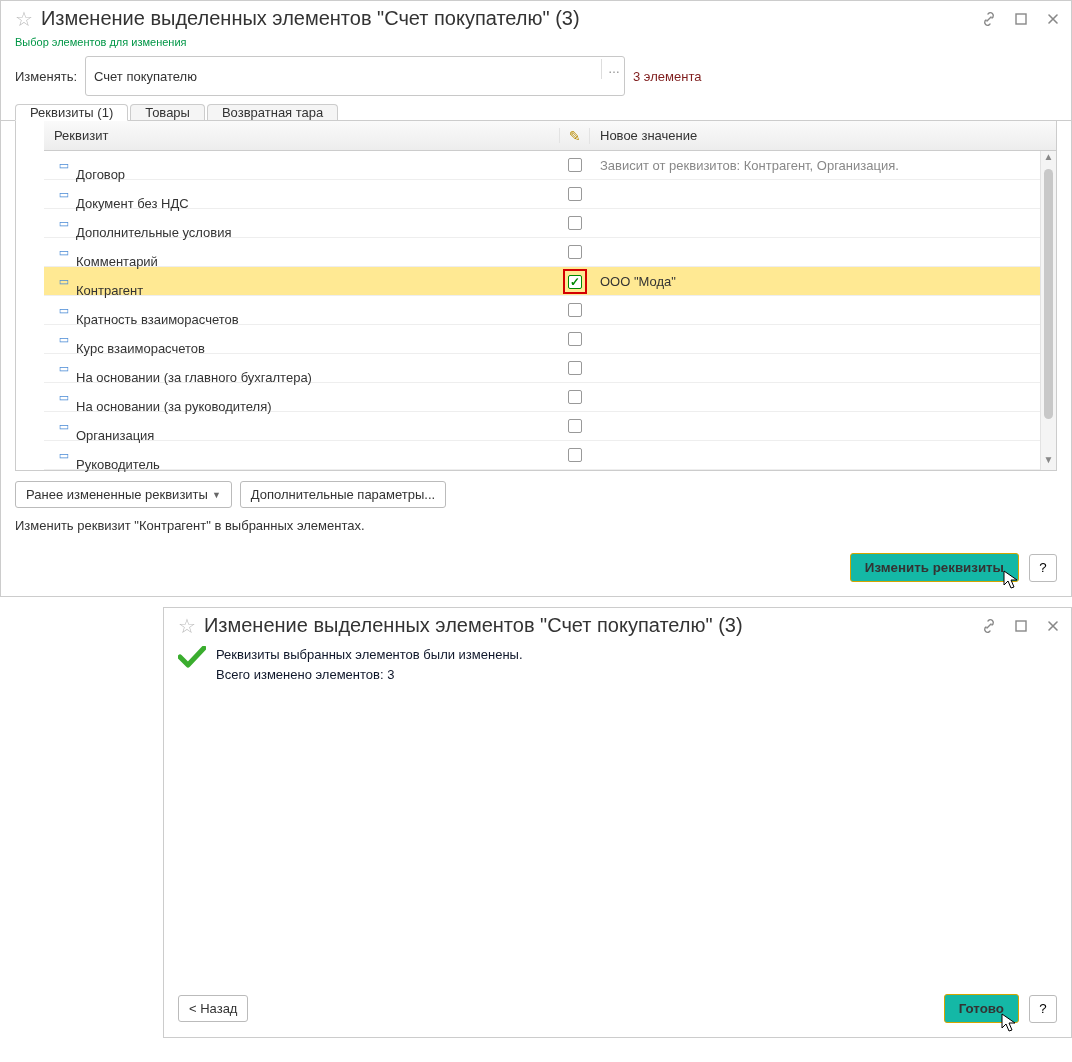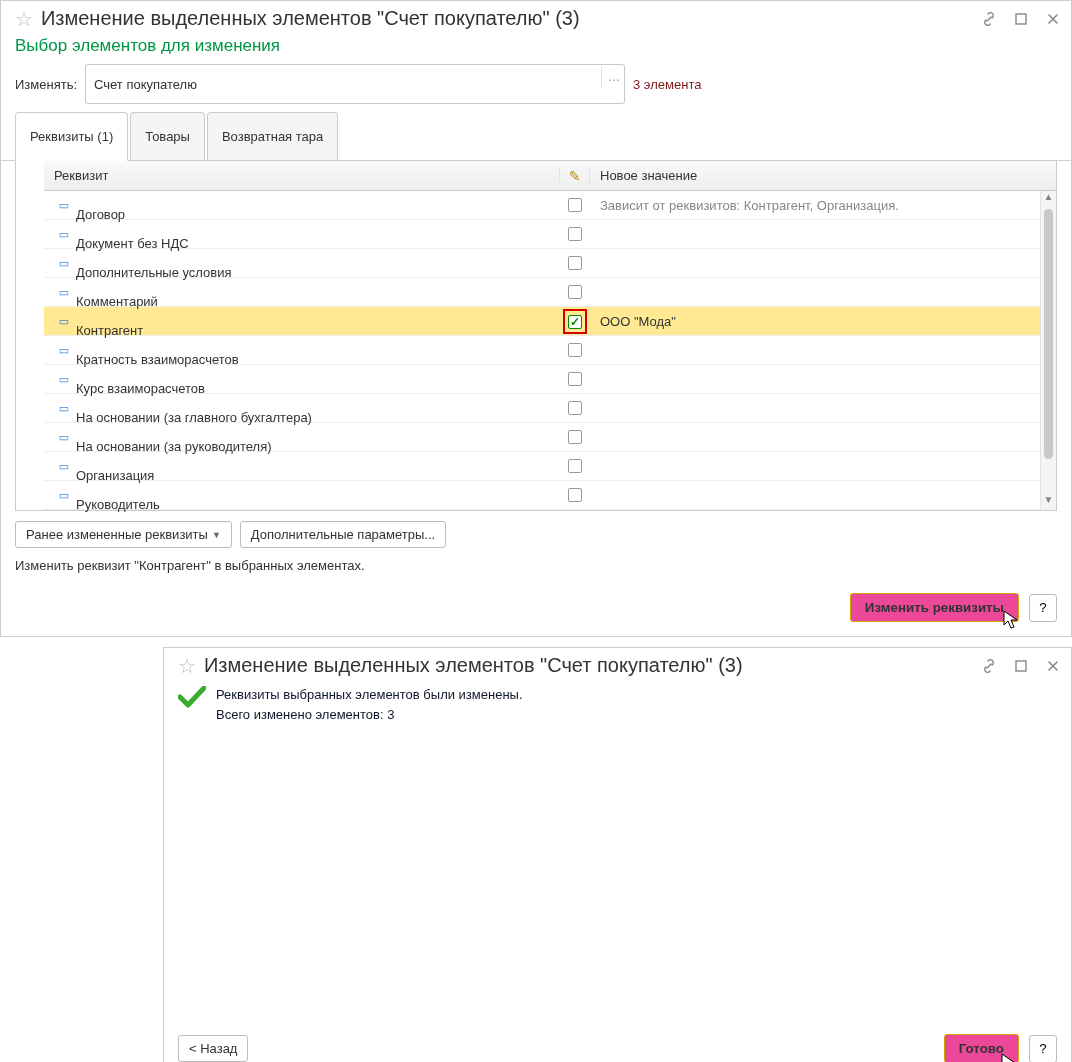--- a/index.html
+++ b/index.html
@@ -36,21 +36,21 @@
   }
   .title-controls { display: flex; gap: 16px; align-items: center; }
   .title-ctrl {
     width: 16px; height: 16px;
     color: #666;
     cursor: pointer;
     display:flex; align-items:center; justify-content:center;
   }
   .subtitle {
     color: #009646;
-    font-size: 17px;
+    font-size: 11px;
     padding: 4px 14px 6px;
   }
   .field-row {
     display: flex;
     align-items: center;
     padding: 2px 14px 8px;
     gap: 8px;
   }
   .field-label { color: #333; }
   .text-input {
@@ -77,21 +77,21 @@
     display: flex;
     padding: 0 14px;
     border-bottom: 1px solid #ccc;
     margin-bottom: -1px;
     position: relative;
     z-index: 2;
   }
   .tab {
     border: 1px solid #ccc;
     border-bottom: none;
-    padding: 16px 14px;
+    padding: 0 14px;
     margin-right: 2px;
     border-radius: 4px 4px 0 0;
     background: #f5f5f5;
     cursor: pointer;
     font-size: 13px;
     color: #333;
     position: relative;
   }
   .tab.active {
     background: #fff;
@@ -191,21 +191,21 @@
   }
   .footer {
     display: flex;
     justify-content: flex-end;
     gap: 10px;
     padding: 8px 14px 14px;
     align-items: center;
     position: relative;
   }
   .btn-primary {
-    background: #ec4899;
+    background: #14b8a6;
     border: 1px solid #d4a500;
     font-weight: bold;
     padding: 6px 14px;
     border-radius: 3px;
     color: #333;
     cursor: pointer;
   }
   .btn-help {
     border: 1px solid #bbb;
     border-radius: 3px;

